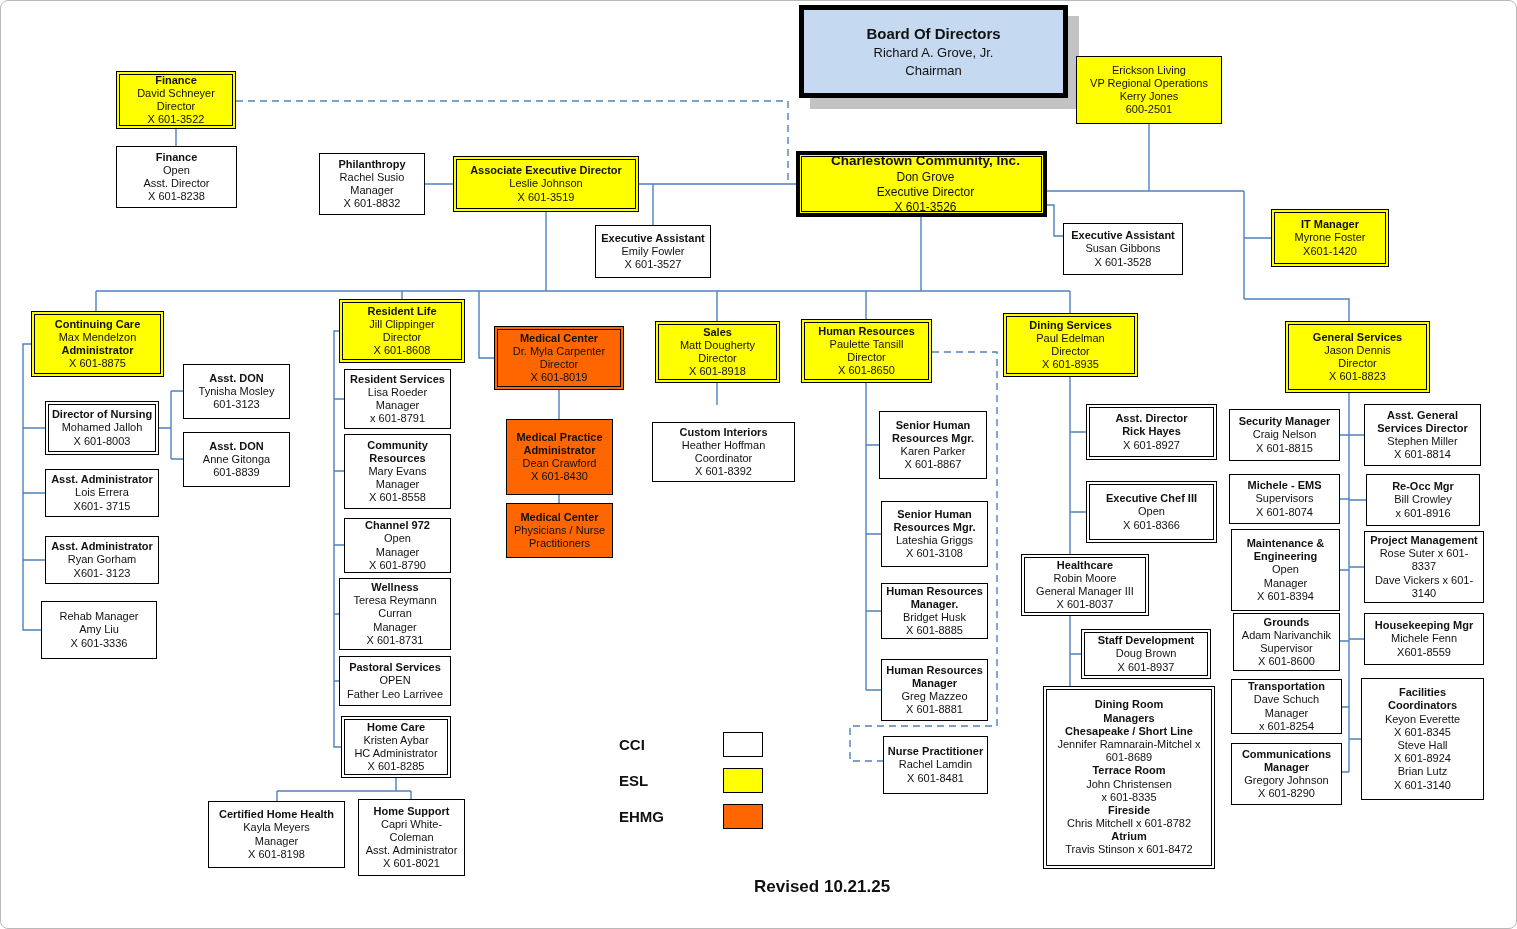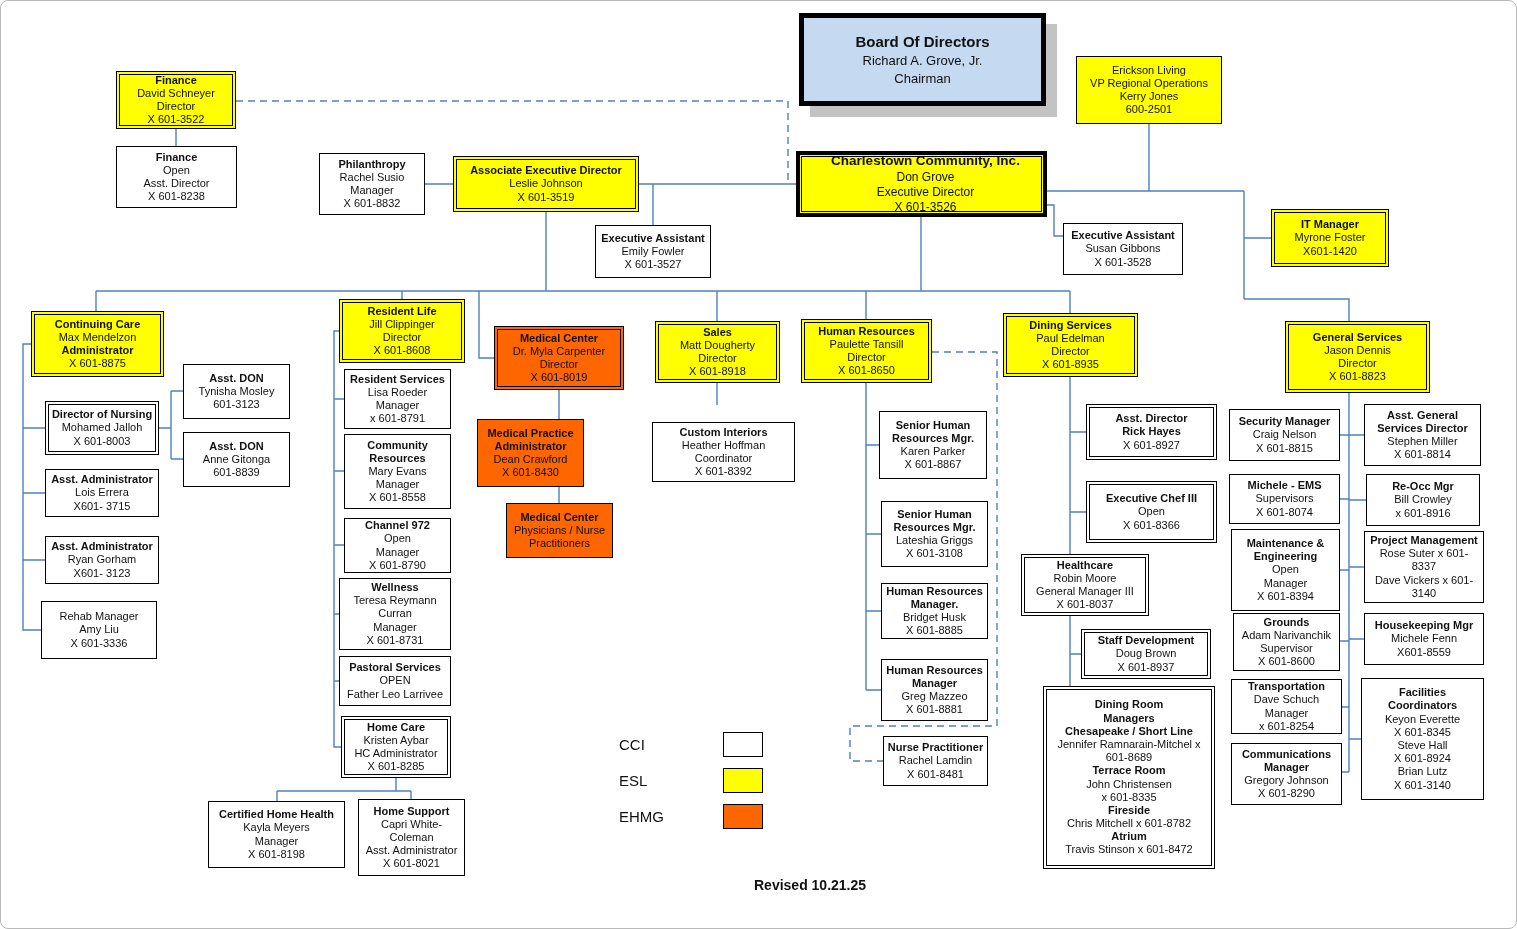--- a/index.html
+++ b/index.html
@@ -14,42 +14,42 @@
   .box .bl{width:100%;}
   .b{font-weight:bold;}
   .esl{background:#FFFF00;}
   .ehmg{background:#FF6600;text-align:center;}
   .dbl{outline:1px solid #000;outline-offset:-4px;}
   .board{background:#C5D9F1;border-width:5px;box-shadow:11px 11px 0 #c3c3c3;font-size:13px;line-height:1.35;}
   .board .bl.b{font-size:15px;}
   .charlestown{border-width:4px;outline-offset:-6px;font-size:12px;line-height:1.25;padding-left:9px;}
   .charlestown .bl.b{font-size:13.5px;}
   .lg-row{position:absolute;z-index:2;display:flex;align-items:center;}
-  .lg-label{width:104px;font-size:15px;font-weight:normal;color:#111;}
+  .lg-label{width:104px;font-size:15px;font-weight:bold;color:#111;}
   .lg-swatch{width:40px;height:25px;border:1.3px solid #000;box-sizing:border-box;}
-  .revised{position:absolute;z-index:2;font-size:14px;font-weight:bold;color:#111;}
+  .revised{position:absolute;z-index:2;font-size:17px;font-weight:bold;color:#111;}
 </style>
 </head>
 <body>
 
 <div class="canvas">
 
   <svg class="wires" width="1515" height="927">
     <path class="ln" d="M424 183 H452 M638 183 H795 M652 183 V224 M175 128 V145 M1148 123 V190 M1046 190 H1243 M1243 190 V298 M1243 298 H1348 V320 M1243 237 H1270 M1046 204 H1053 V235 H1062 M920 216 V290 M95 290 H1069 M95 290 V310 M545 211 V290 M401 290 V298 M478 290 V357 H493 M716 290 V320 M865 290 V318 M1069 290 V312"></path>
     <path class="ln" d="M30 343 H22 V629 H40 M22 427 H44 M22 492 H44 M22 559 H44 M158 427 H170 M170 390 V458 M170 390 H182 M170 458 H182"></path>
     <path class="ln" d="M338 330 H333 V746 H340 M333 398 H343 M333 470 H343 M333 544 H343 M333 613 H338 M333 680 H338 M395 777 V790 M276 790 H410 M276 790 V800 M410 790 V798"></path>
     <path class="ln" d="M558 389 V418 M558 486 V502 M716 382 V404"></path>
     <path class="ln" d="M865 382 V689 M865 444 H878 M865 533 H880 M865 610 H880 M865 689 H880"></path>
     <path class="ln" d="M1069 376 V685 M1069 431 H1085 M1069 511 H1085 M1069 584 H1082 M1069 653 H1080"></path>
     <path class="ln" d="M1348 392 V771 M1348 434 H1339 M1348 498 H1339 M1348 569 H1339 M1348 640 H1339 M1348 706 H1341 M1348 771 H1341 M1348 434 H1363 M1348 499 H1365 M1348 566 H1363 M1348 638 H1363 M1348 738 H1360"></path>
     <path class="ln dash" d="M235 100 H787 V183"></path>
     <path class="ln dash" d="M931 351 H996 V725 H849 V760 H882"></path>
   </svg>
 
-  <div class="box board" style="left:798px;top:12px;width:247px;height:93px">
+  <div class="box board" style="left:798px;top:4px;width:269px;height:93px">
       <div class="bl b">Board Of Directors</div>
       <div class="bl">Richard A. Grove, Jr.</div>
       <div class="bl">Chairman</div>
     </div>
   <div class="box esl" style="left:1075px;top:55px;width:146px;height:68px">
       <div class="bl">Erickson Living</div>
       <div class="bl">VP Regional Operations</div>
       <div class="bl">Kerry Jones</div>
       <div class="bl">600-2501</div>
     </div>
@@ -191,21 +191,21 @@
       <div class="bl">Asst. Administrator</div>
       <div class="bl">X 601-8021</div>
     </div>
 
   <div class="box ehmg dbl" style="left:493px;top:325px;width:130px;height:64px">
       <div class="bl b">Medical Center</div>
       <div class="bl">Dr. Myla Carpenter</div>
       <div class="bl">Director</div>
       <div class="bl">X 601-8019</div>
     </div>
-  <div class="box ehmg" style="left:476px;top:418px;width:107px;height:68px">
+  <div class="box ehmg" style="left:505px;top:418px;width:107px;height:76px">
       <div class="bl b">Medical Practice</div>
       <div class="bl b">Administrator</div>
       <div class="bl">Dean Crawford</div>
       <div class="bl">X 601-8430</div>
     </div>
   <div class="box ehmg" style="left:505px;top:502px;width:107px;height:55px">
       <div class="bl b">Medical Center</div>
       <div class="bl">Physicians / Nurse</div>
       <div class="bl">Practitioners</div>
     </div>
@@ -246,21 +246,21 @@
       <div class="bl b">Manager.</div>
       <div class="bl">Bridget Husk</div>
       <div class="bl">X 601-8885</div>
     </div>
   <div class="box" style="left:880px;top:658px;width:107px;height:62px">
       <div class="bl b">Human Resources</div>
       <div class="bl b">Manager</div>
       <div class="bl">Greg Mazzeo</div>
       <div class="bl">X 601-8881</div>
     </div>
-  <div class="box" style="left:882px;top:735px;width:105px;height:50px">
+  <div class="box" style="left:882px;top:735px;width:105px;height:58px">
       <div class="bl b">Nurse Practitioner</div>
       <div class="bl">Rachel Lamdin</div>
       <div class="bl">X 601-8481</div>
     </div>
 
   <div class="box esl dbl" style="left:1002px;top:312px;width:135px;height:64px">
       <div class="bl b">Dining Services</div>
       <div class="bl">Paul Edelman</div>
       <div class="bl">Director</div>
       <div class="bl">X 601-8935</div>

